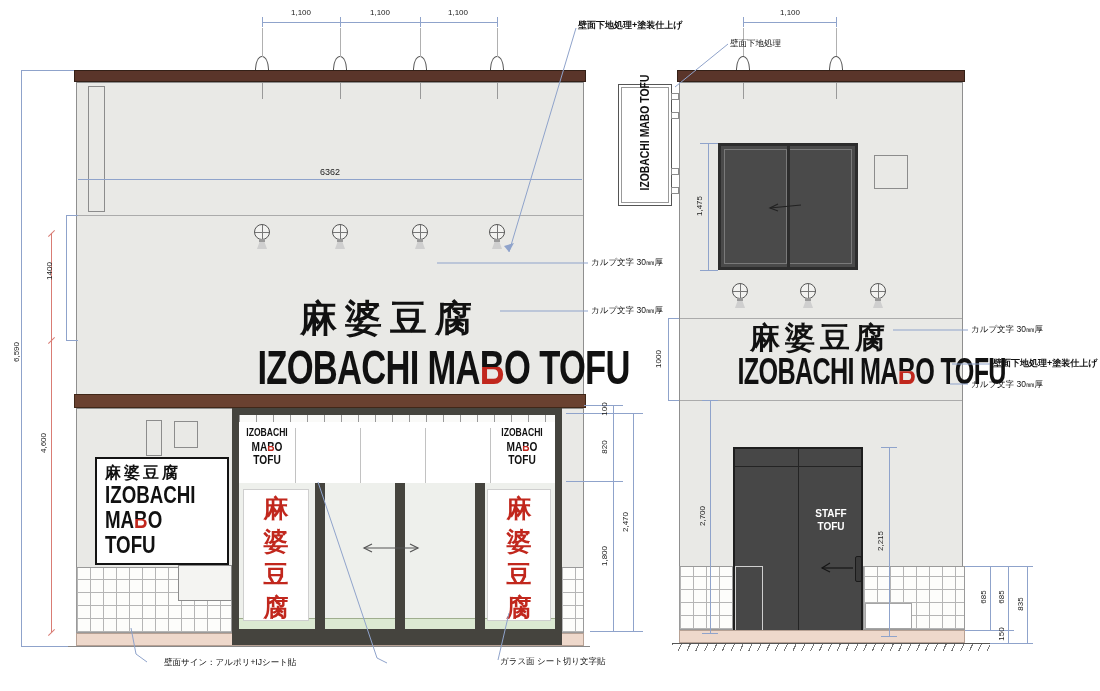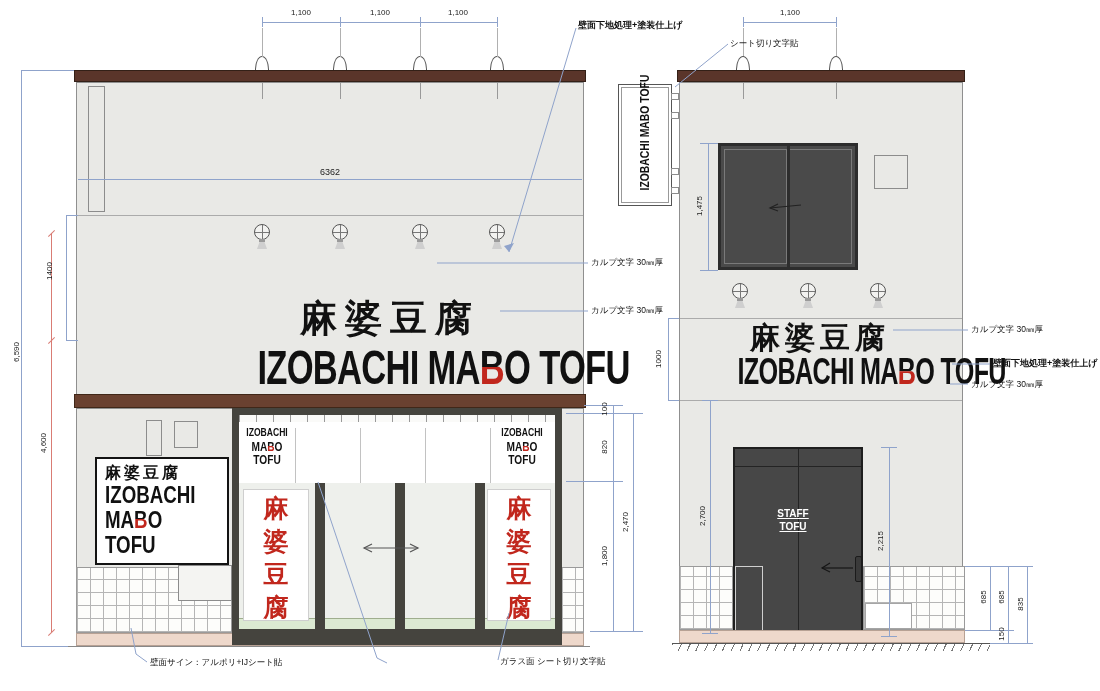--- a/index.html
+++ b/index.html
@@ -286,21 +286,21 @@
   <div class="vl" style="left:668px;top:318px;height:82px;"></div>
   <div class="hl" style="left:668px;top:318px;width:11px;"></div>
   <div class="hl" style="left:668px;top:400px;width:11px;"></div>
   <div class="dl rot" style="left:639px;top:354px;width:40px;">1000</div>
 
   <div class="door" style="left:733px;top:447px;width:130px;height:186px;">
     <div class="abs" style="left:0;top:17px;width:126px;height:1px;background:#242424;"></div>
     <div class="abs" style="left:63px;top:0;width:1px;height:182px;background:#242424;"></div>
     <div class="abs" style="left:120px;top:107px;width:5px;height:24px;background:#3a3a3a;border:1px solid #1b1b1b;border-radius:2px;"></div>
   </div>
-  <div class="staff" style="left:764px;top:508px;width:58px;text-decoration:underline;">
+  <div class="staff" style="left:802px;top:508px;width:58px;">
     <span style="display:block;">STAFF</span>
     <span style="display:block;">TOFU</span>
   </div>
   <div class="abs" style="left:735px;top:566px;width:28px;height:77px;border:1px solid #cfcfcf;box-sizing:border-box;"></div>
 
   <div class="tile" style="left:679px;top:566px;width:54px;height:64px;"></div>
   <div class="tile" style="left:863px;top:566px;width:102px;height:64px;"></div>
   <div class="abs" style="left:865px;top:603px;width:47px;height:26px;background:#fff;border:1px solid #a5a5a5;box-sizing:border-box;"></div>
   <div class="base" style="left:679px;top:630px;width:286px;height:13px;"></div>
   <div class="hatch" style="left:672px;top:643px;width:318px;"></div>
@@ -319,27 +319,27 @@
   <div class="hl" style="left:990px;top:643px;width:43px;"></div>
   <div class="vl" style="left:990px;top:566px;height:64px;"></div>
   <div class="vl" style="left:1008px;top:566px;height:77px;"></div>
   <div class="vl" style="left:1027px;top:566px;height:77px;"></div>
   <div class="dl rot" style="left:969px;top:592px;width:30px;">685</div>
   <div class="dl rot" style="left:987px;top:592px;width:30px;">685</div>
   <div class="dl rot" style="left:1006px;top:599px;width:30px;">835</div>
   <div class="dl rot" style="left:987px;top:629px;width:30px;">150</div>
 
   <div class="an b" style="left:578px;top:20px;">壁面下地処理+塗装仕上げ</div>
-  <div class="an" style="left:730px;top:38px;">シート切り文字貼</div>
+  <div class="an" style="left:730px;top:38px;">壁面下地処理</div>
   <div class="an" style="left:591px;top:257px;">カルプ文字 30㎜厚</div>
   <div class="an" style="left:591px;top:305px;">カルプ文字 30㎜厚</div>
   <div class="an" style="left:971px;top:324px;">カルプ文字 30㎜厚</div>
   <div class="an b" style="left:993px;top:358px;">壁面下地処理+塗装仕上げ</div>
   <div class="an" style="left:971px;top:379px;">カルプ文字 30㎜厚</div>
-  <div class="an" style="left:150px;top:657px;">壁面サイン：アルポリ+IJシート貼</div>
+  <div class="an" style="left:164px;top:657px;">壁面サイン：アルポリ+IJシート貼</div>
   <div class="an" style="left:390px;top:659px;margin-top:36px;">新規のれん</div>
   <div class="an" style="left:500px;top:656px;">ガラス面 シート切り文字貼</div>
 
   <svg class="ovl" width="1100" height="691" viewBox="0 0 1100 691">
     <g stroke="#8fa3cb" stroke-width="1" fill="none">
       <path d="M576,28 L509,252"></path>
       <path d="M728,44 L675,87"></path>
       <path d="M588,263 L437,263"></path>
       <path d="M588,311 L500,311"></path>
       <path d="M968,330 L893,330"></path>

